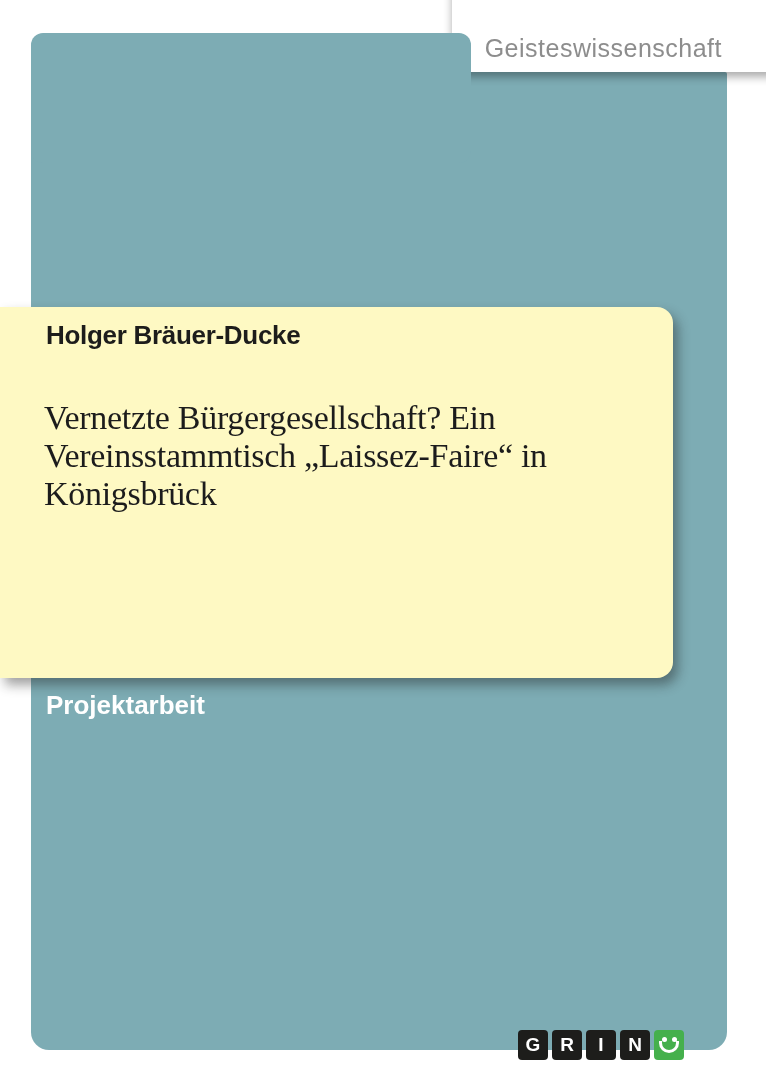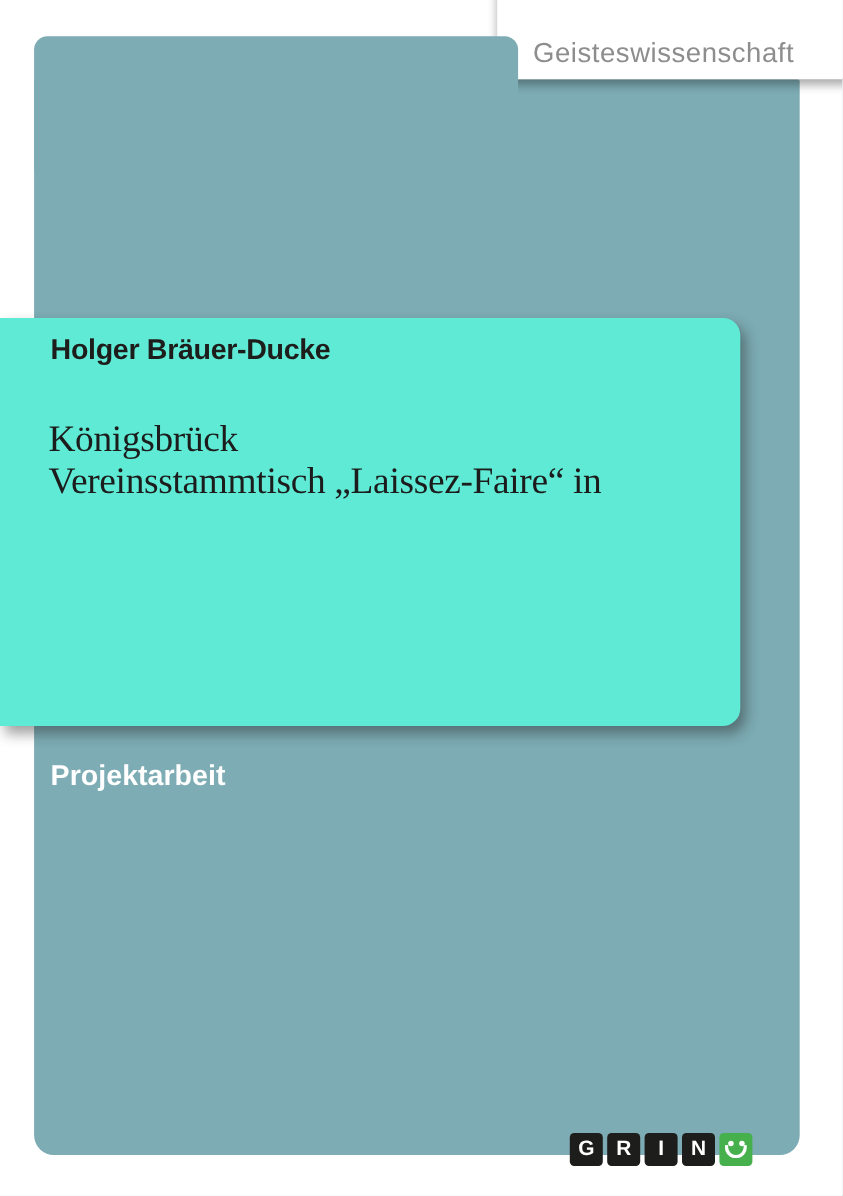--- a/index.html
+++ b/index.html
@@ -44,23 +44,23 @@
     top: 33px; right: 44px;
     font-size: 25px;
     line-height: 30px;
     letter-spacing: 0.5px;
     color: var(--text-gray, #8d8d8d);
     z-index: 6;
   }
   
   .title-box {
     position: absolute;
-    left: 0; top: 289px;
+    left: 0; top: 307px;
     width: 673px; height: 371px;
-    background: #5eead4;
+    background: #fef9c3;
     border-radius: 0 16px 16px 0;
     box-shadow: 5px 7px 12px rgba(30,30,30,0.42);
     z-index: 5;
   }
   .author {
     position: absolute;
     left: 46px; top: 13px;
     font-size: 26px;
     font-weight: bold;
     letter-spacing: -0.3px;
@@ -137,22 +137,23 @@
 
   <div class="category-tab"></div>
 
   <div class="teal-top"></div>
 
   <div class="category-label">Geisteswissenschaft</div>
 
   <div class="title-box">
     <div class="author">Holger Bräuer-Ducke</div>
     <div class="title">
+      <div>Vernetzte Bürgergesellschaft? Ein</div>
+      <div>Vereinsstammtisch „Laissez-Faire“ in</div>
       <div>Königsbrück</div>
-      <div>Vereinsstammtisch „Laissez-Faire“ in</div>
     </div>
   </div>
 
   <div class="doc-type">Projektarbeit</div>
 
   <div class="logo">
     <div class="tile">G</div>
     <div class="tile">R</div>
     <div class="tile">I</div>
     <div class="tile">N</div>

